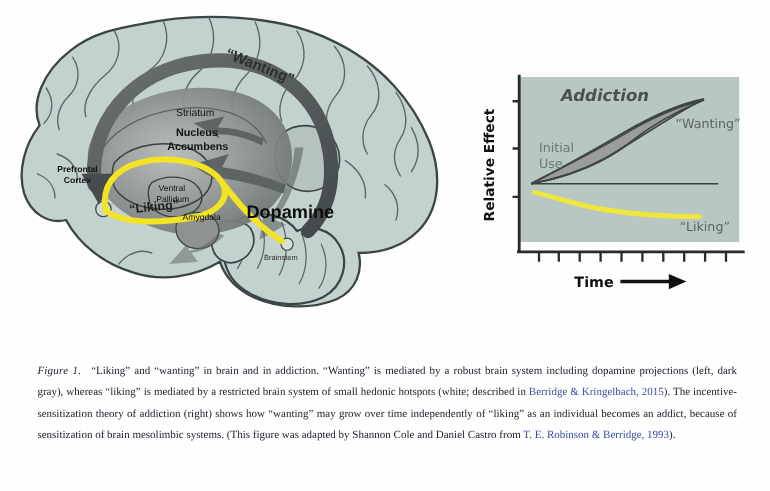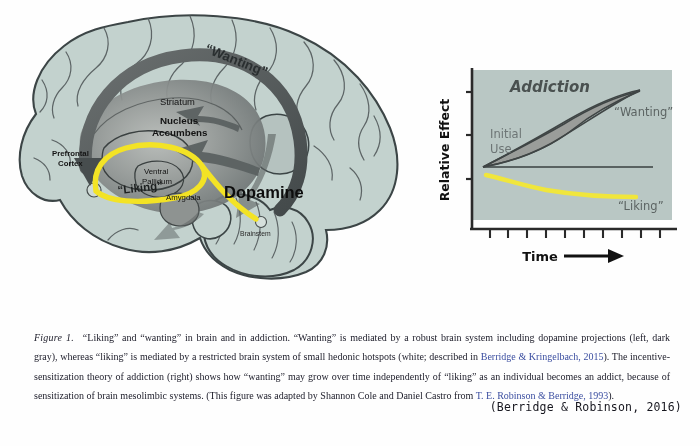--- a/index.html
+++ b/index.html
@@ -282,15 +282,14 @@
         <path d="M176 187 L192 194 L176 201 Z" fill="#111111"></path>
       </g>
     </svg>
 
   </div>
 
   <div id="figure-caption">
     <span class="fig-label">Figure 1.</span><span class="gap"></span><span>“Liking” and “wanting” in brain and in addiction. “Wanting” is mediated by a robust brain system including dopamine projections (left, dark gray), whereas “liking” is mediated by a restricted brain system of small hedonic hotspots (white; described in </span><span class="cite-link">Berridge &amp; Kringelbach, 2015</span><span>). The incentive-sensitization theory of addiction (right) shows how “wanting” may grow over time independently of “liking” as an individual becomes an addict, because of sensitization of brain mesolimbic systems. (This figure was adapted by Shannon Cole and Daniel Castro from </span><span class="cite-link">T. E. Robinson &amp; Berridge, 1993</span><span>).</span>
   </div>
 
-  <div id="source-citation">(Berridge &amp; Robinson, 2016)</div>
 
 </div>
 
 </body></html>

